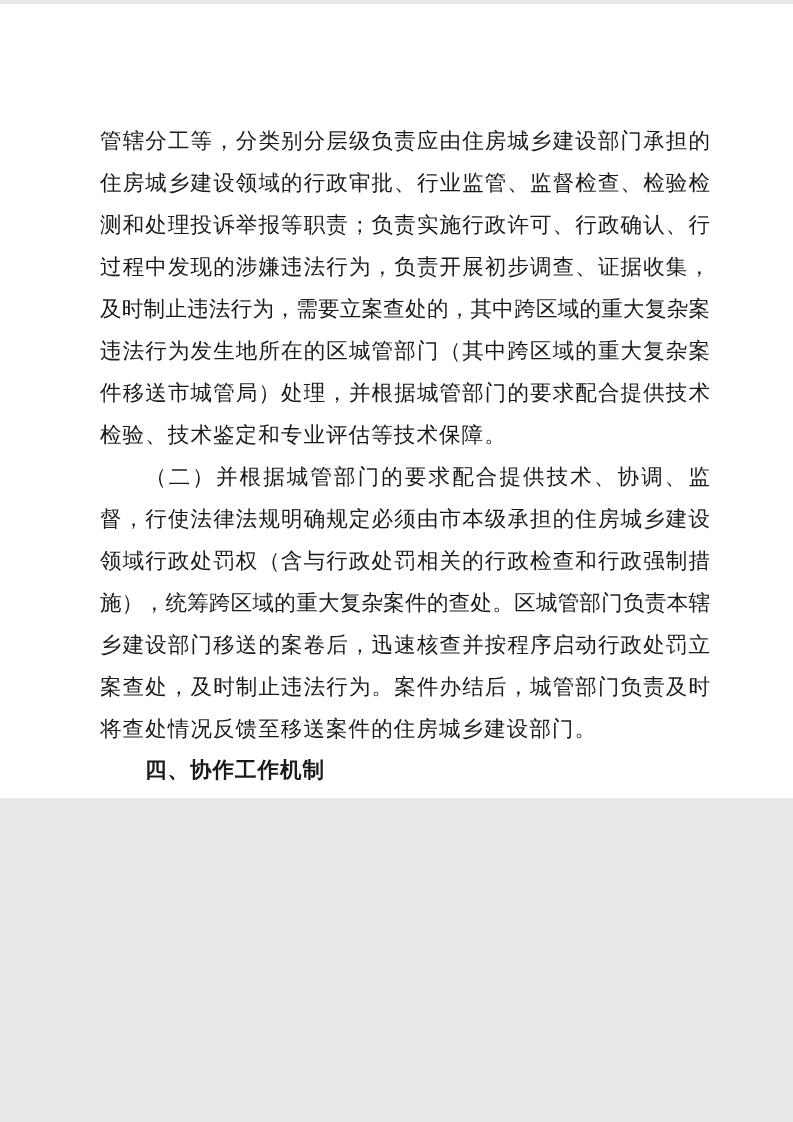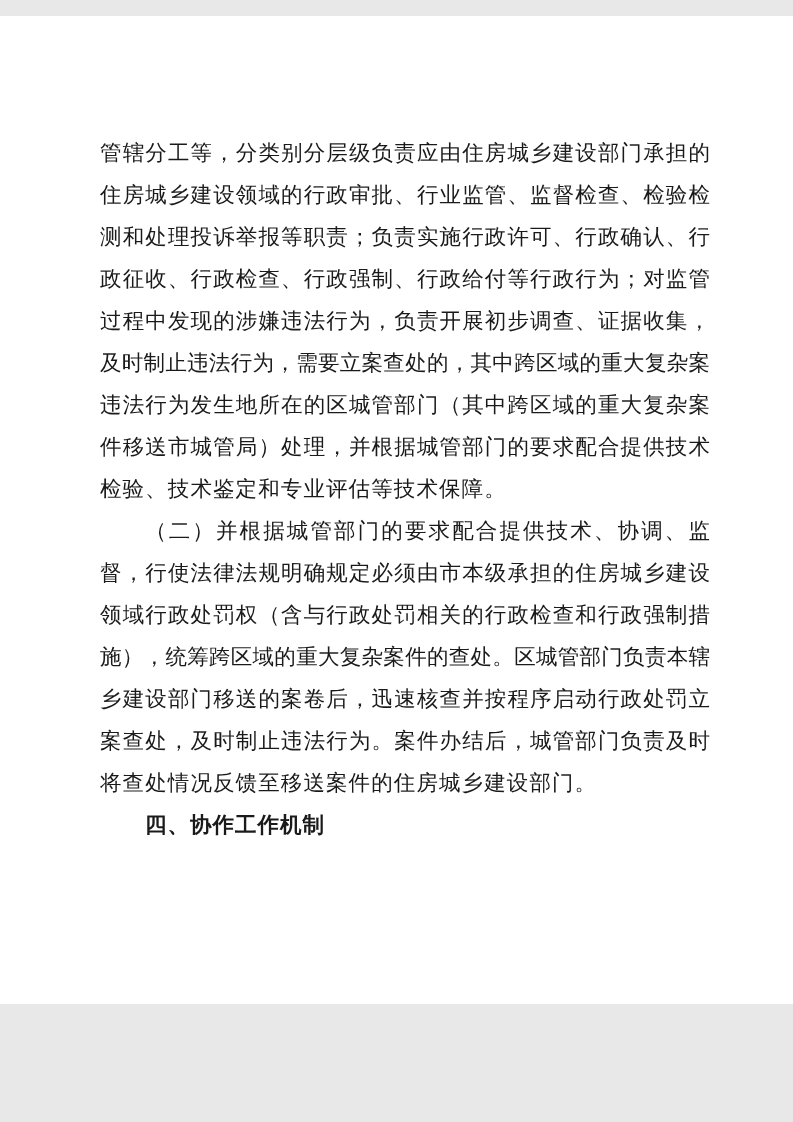--- a/index.html
+++ b/index.html
@@ -3,22 +3,22 @@
 <meta charset="utf-8">
 <style>
   html, body {
     margin: 0;
     padding: 0;
     background: #e8e8e8;
   }
   .page {
     position: relative;
     width: 793px;
-    height: 988px;
-    margin: 16px auto;
+    height: 794px;
+    margin: 4px auto;
     background: #ffffff;
     overflow: hidden;
     font-family: "Liberation Serif", "DejaVu Serif", serif;
   }
   .text-block {
     position: absolute;
     left: 100px;
     top: 116px;
     width: 610px;
   }
@@ -37,21 +37,21 @@
   }
   .line.indent {
     text-indent: 45px;
   }
   .line.last {
     text-align: left;
     text-align-last: left;
     letter-spacing: 1.1px;
   }
   .paragraph.heading .line {
-    font-family: Liberation Serif, serif;
+    font-family: Liberation Mono, monospace;
     font-weight: 700;
     letter-spacing: 1px;
   }
   .page-number {
     position: absolute;
     top: 1012px;
     right: 104px;
     font-size: 15px;
     line-height: 20px;
     letter-spacing: 2px;
@@ -60,21 +60,20 @@
 </style>
 </head>
 <body>
 
 <div class="page" style="background: rgb(255, 255, 255); color: rgb(26, 26, 26);">
   <div class="text-block">
       <div class="paragraph body">
         <div class="line">管辖分工等，分类别分层级负责应由住房城乡建设部门承担的</div>
         <div class="line">住房城乡建设领域的行政审批、行业监管、监督检查、检验检</div>
         <div class="line">测和处理投诉举报等职责；负责实施行政许可、行政确认、行</div>
-        <div class="line">政征收、行政检查、行政强制、行政给付等行政行为；对监管</div>
         <div class="line">过程中发现的涉嫌违法行为，负责开展初步调查、证据收集，</div>
         <div class="line">及时制止违法行为，需要立案查处的，其中跨区域的重大复杂案</div>
         <div class="line">违法行为发生地所在的区城管部门（其中跨区域的重大复杂案</div>
         <div class="line">件移送市城管局）处理，并根据城管部门的要求配合提供技术</div>
         <div class="line last">检验、技术鉴定和专业评估等技术保障。</div>
       </div>
       <div class="paragraph body">
         <div class="line indent">（二）并根据城管部门的要求配合提供技术、协调、监</div>
         <div class="line">督，行使法律法规明确规定必须由市本级承担的住房城乡建设</div>
         <div class="line">领域行政处罚权（含与行政处罚相关的行政检查和行政强制措</div>

